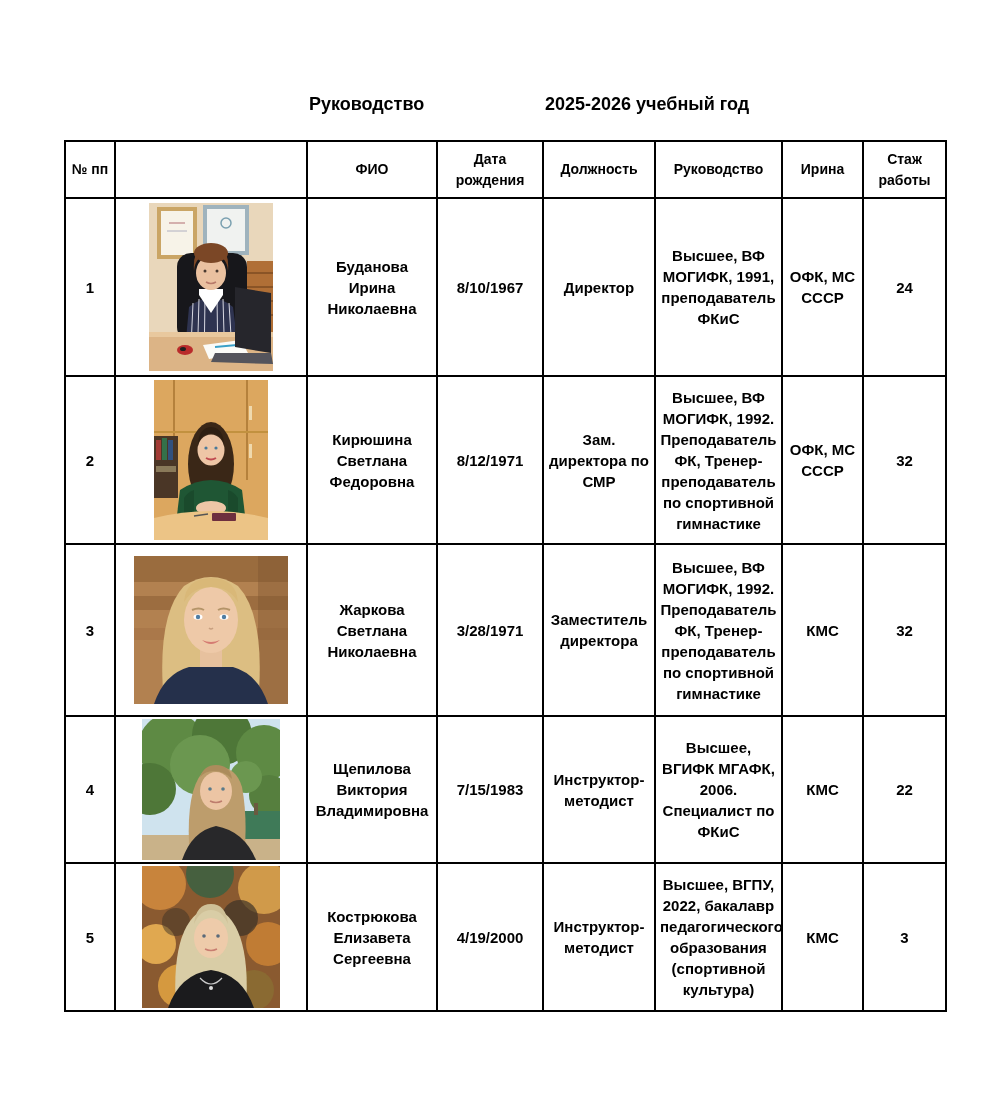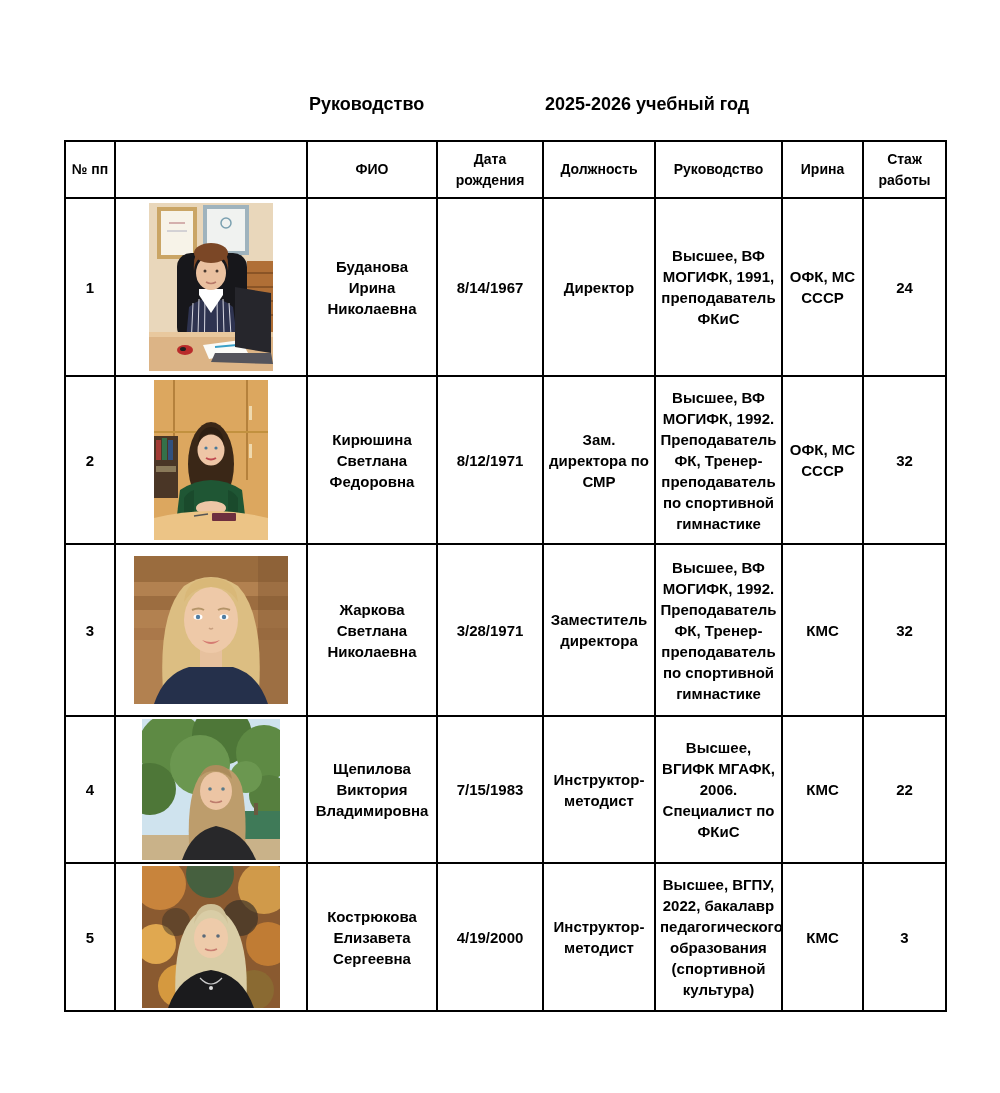--- a/index.html
+++ b/index.html
@@ -102,21 +102,21 @@
         <rect x="0" y="129" width="124" height="5" fill="#e8c89e"></rect>
         <polygon points="54,142 92,137 99,150 60,156" fill="#fbfbf8"></polygon>
         <line x1="66" y1="144" x2="88" y2="142" stroke="#3aa0c8" stroke-width="2"></line>
         <ellipse cx="36" cy="147" rx="8" ry="5" fill="#b92b2b"></ellipse>
         <ellipse cx="34" cy="146" rx="3" ry="2" fill="#202020"></ellipse>
         <polygon points="86,84 122,90 122,150 86,144" fill="#26262c"></polygon>
         <polygon points="66,150 122,150 124,161 62,159" fill="#54545c"></polygon>
       </svg>
     </td>
     <td>Буданова Ирина Николаевна</td>
-    <td>8/14/1967</td>
+    <td>8/10/1967</td>
     <td>Директор</td>
     <td>Высшее, ВФ МОГИФК, 1991, преподаватель ФКиС</td>
     <td>ОФК, МС СССР</td>
     <td>24</td>
   </tr>
 
   <tr class="r2">
     <td>2</td>
     <td class="photo-cell">
       <svg width="114" height="160" viewBox="0 0 114 160">

